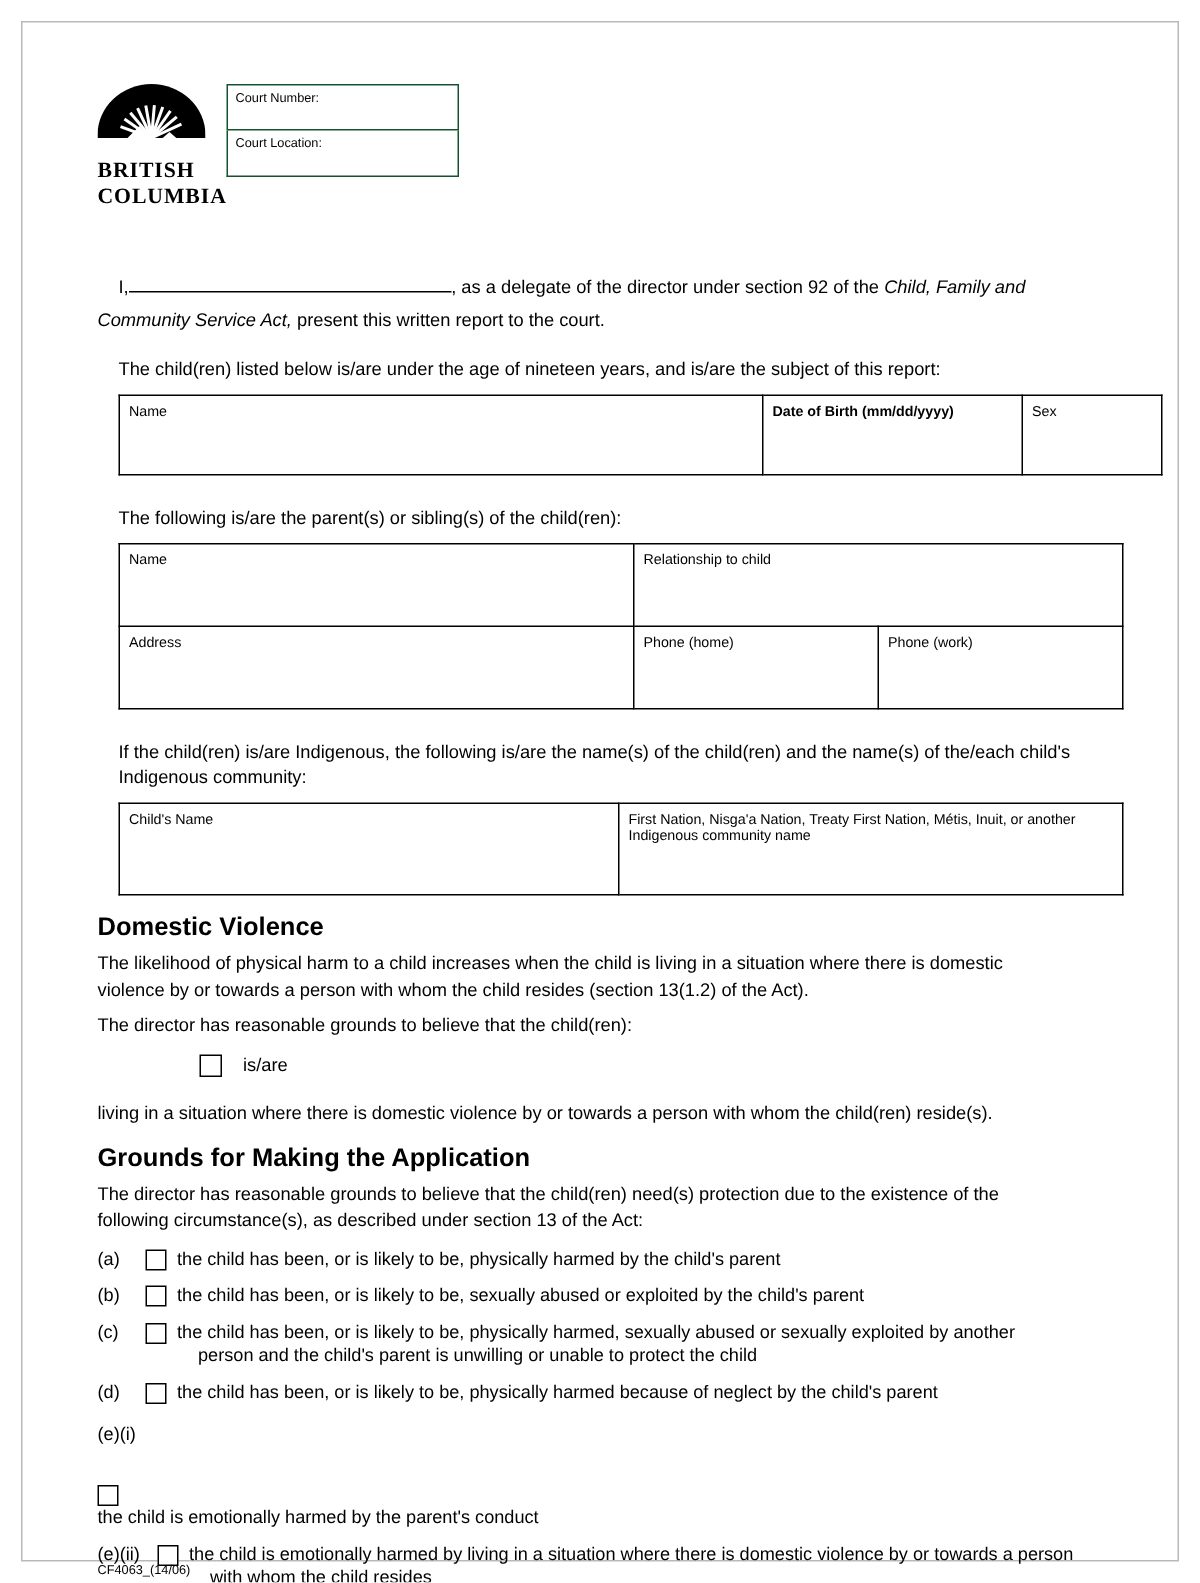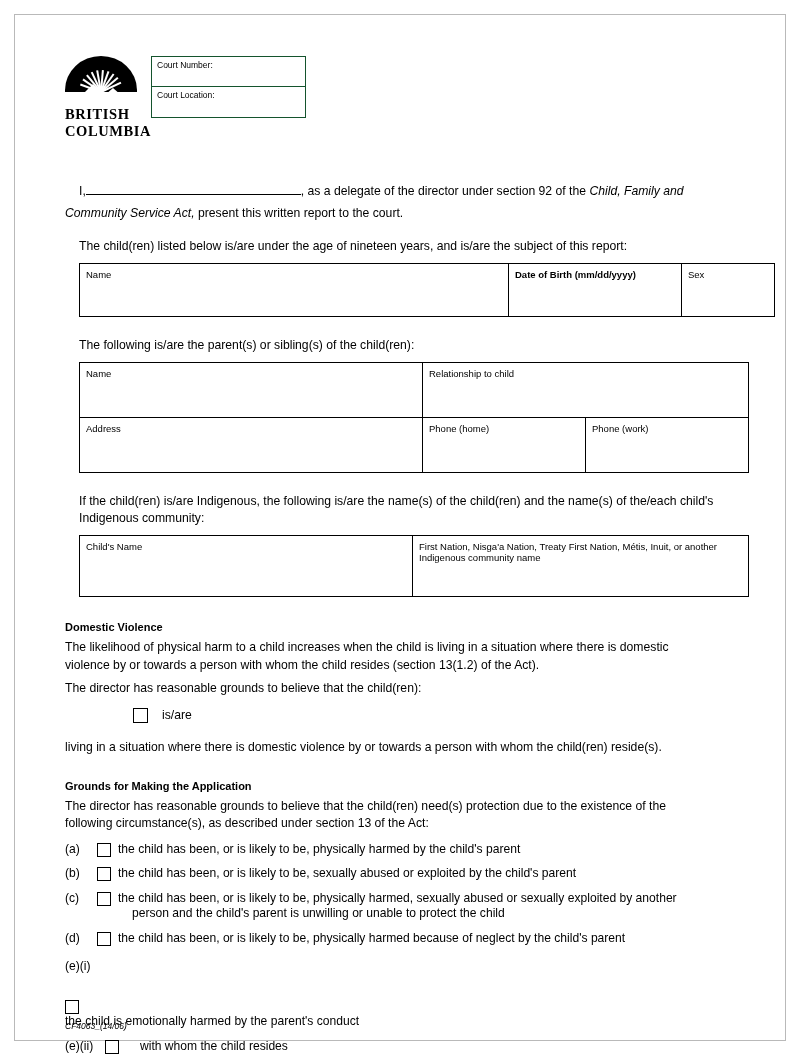--- a/index.html
+++ b/index.html
@@ -191,22 +191,22 @@
     margin-left: 14px;
     width: 656px;
   }
   .h42 { height: 42px; }
   .h44 { height: 44px; }
   .h50 { height: 50px; }
 
   
   .section-title {
     font-weight: bold;
-    font-size: 11px;
-    margin-top: 24px;
+    font-size: 17px;
+    margin-top: 11px;
   }
   .para {
     font-size: 12.2px;
     line-height: 17.5px;
     margin-top: 6px;
   }
   .chk {
     width: 13px;
     height: 13px;
     border: 1px solid #000;
@@ -250,23 +250,22 @@
     margin-right: 7px;
     margin-top: 1px;
     background: #fff;
   }
   .ground .txt { flex: 1 1 auto; }
   .ground .txt .cont { display: block; padding-left: 14px; }
 
   .footer-code {
     position: absolute;
     left: 65px;
-    bottom: 24px;
+    bottom: 4px;
     font-size: 8.5px;
-    font-style: italic;
   }
 </style>
 </head>
 <body>
 
 <div class="page">
   <div class="page-border"></div>
 
   <div class="content">
 
@@ -400,20 +399,21 @@
       </div>
       <div class="ground wide" style="margin-top:13px;flex-direction:column;">
         <span class="lbl">(e)(i)</span>
         <span class="chk2"></span>
         <span class="txt">the child is emotionally harmed by the parent's conduct</span>
       </div>
       <div class="ground wide" style="margin-top:9px;">
         <span class="lbl">(e)(ii)</span>
         <span class="chk2"></span>
         <span class="txt">
+          <span>the child is emotionally harmed by living in a situation where there is domestic violence by or towards a person</span>
           <span class="cont">with whom the child resides</span>
         </span>
       </div>
 
     </div>
 
   </div>
 
   <div class="footer-code">CF4063_(14/06)</div>
 </div>

